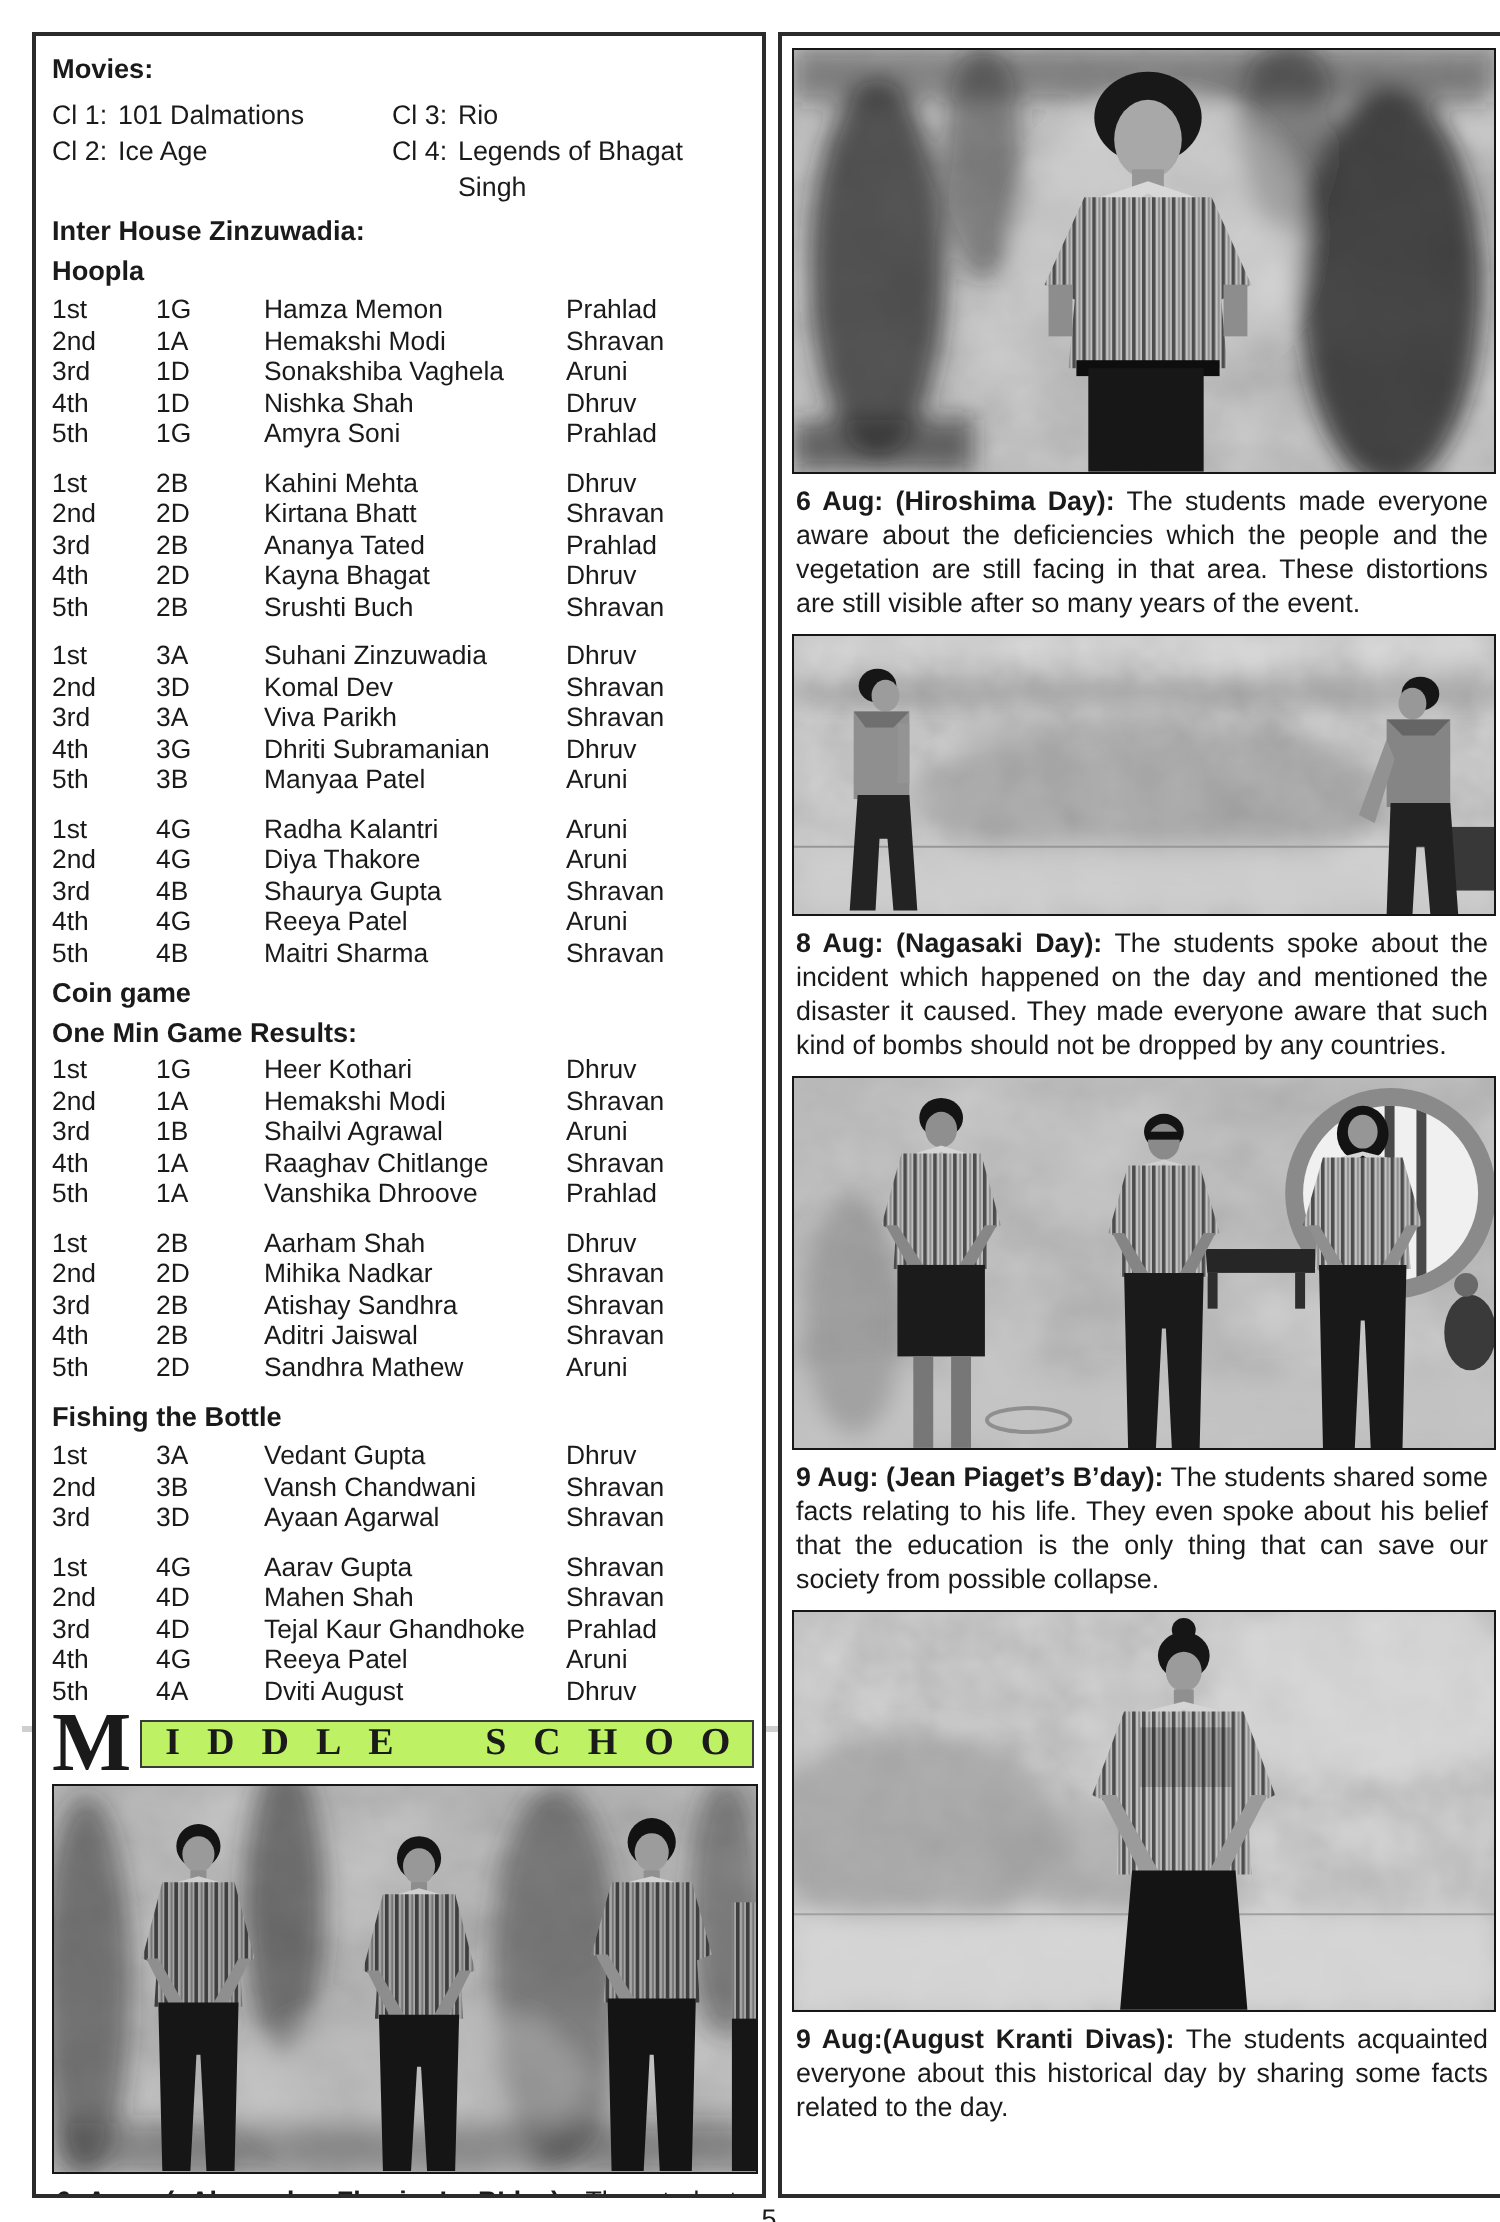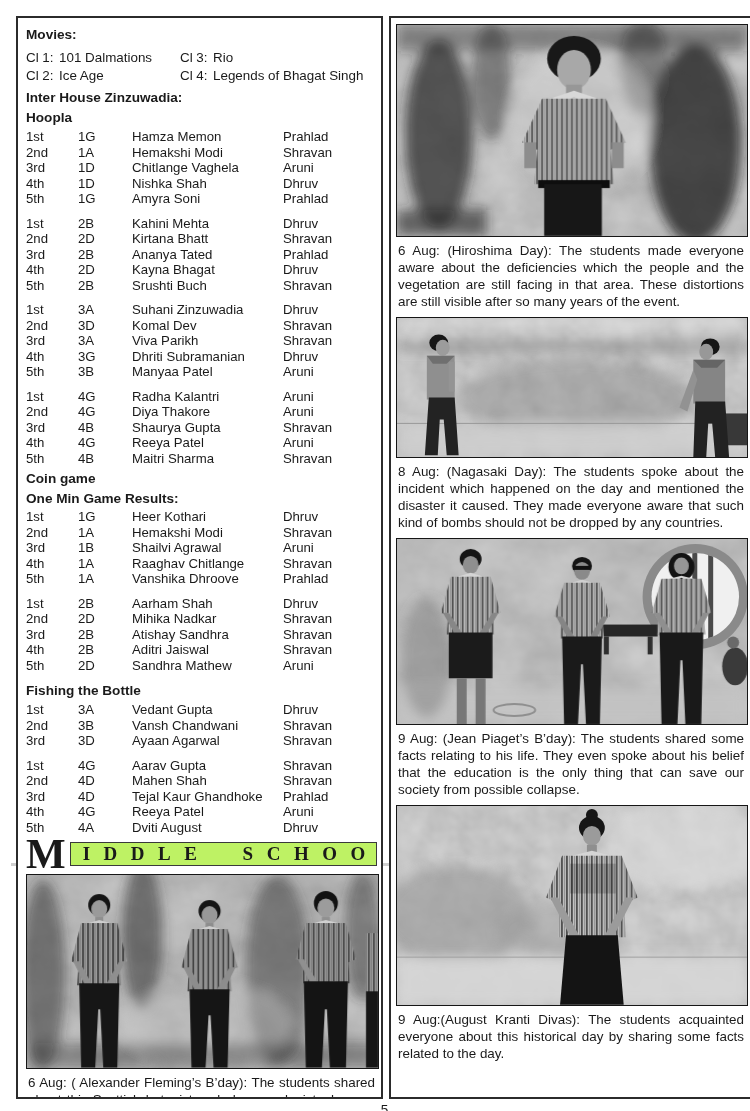--- a/index.html
+++ b/index.html
@@ -5,39 +5,39 @@
   html,body{margin:0;padding:0;background:#ffffff;}
   body{width:750px;height:1111px;overflow:hidden;font-family:"Liberation Sans",sans-serif;color:#1a1a1a;}
   .page{box-sizing:border-box;width:750px;height:866px;padding:16px 4px 0 5px;border-right:4px solid #c9c9c9;border-bottom:3px solid #cfcfcf;margin-left:11px;}
   .cols{display:flex;gap:6px;align-items:stretch;}
   .box{box-sizing:border-box;border:2px solid #2b2b2b;background:#fff;height:1083px;overflow:hidden;}
   .box.left{width:367px;padding:6px 4px 4px 8px;}
   .box.right{width:364px;padding:6px 5px 4px 5px;}
   .h1{font-weight:700;font-size:13.6px;line-height:17px;margin:2px 0 3px 0;}
   .h1.mt{margin-top:9px;}
   
-  .movies{display:grid;grid-template-columns:150px auto;column-gap:4px;margin:6px 0 4px 0;font-size:13.4px;line-height:18px;}
+  .movies{display:grid;grid-template-columns:150px auto;column-gap:20px;margin:6px 0 4px 0;font-size:13.4px;line-height:18px;}
   .mrow{display:flex;}
   .mlab{width:33px;flex:0 0 auto;}
   
   .rows{margin:2px 0 4px 0;}
   .rgroup{margin:0 0 9px 0;}
   .rgroup:last-child{margin-bottom:3px;}
   .rrow{display:grid;grid-template-columns:52px 54px 151px auto;font-size:13.2px;line-height:15.5px;}
   
   .banner{display:flex;align-items:center;margin:3px 0 5px 0;height:30px;}
   .banner .M{font-family:"Liberation Serif",serif;font-weight:700;font-size:42px;line-height:30px;letter-spacing:0;}
   .banner .bar{flex:1;margin-left:4px;background:#bef264;border:1px solid #3a3a3a;height:22px;line-height:22px;
     font-family:"Liberation Serif",serif;font-weight:700;font-size:19px;letter-spacing:13.5px;word-spacing:14px;
     padding-left:12px;overflow:hidden;white-space:nowrap;}
   
   .photo{display:block;border:1px solid #161616;background:#9a9a9a;width:100%;height:auto;}
   .pblock{margin-bottom:7px;}
   .cap{font-size:13.4px;line-height:17px;text-align:justify;margin:5px 2px 6px 2px;}
-  .cap b{font-weight:400;}
+  .cap b{font-weight:700;}
   .pageno{text-align:center;font-size:13.5px;margin-top:3px;}
   .defs{position:absolute;width:0;height:0;}
 </style>
 </head>
 <body>
 
 <svg class="defs" aria-hidden="true">
   <defs>
     <filter id="tex" x="-5%" y="-5%" width="110%" height="110%">
       <feTurbulence type="fractalNoise" baseFrequency="0.016 0.02" numOctaves="4" seed="8"></feTurbulence>
@@ -110,21 +110,21 @@
             </div>
             <div class="rrow">
               <span>2nd</span>
               <span>1A</span>
               <span>Hemakshi Modi</span>
               <span>Shravan</span>
             </div>
             <div class="rrow">
               <span>3rd</span>
               <span>1D</span>
-              <span>Chitlange Vaghela</span>
+              <span>Sonakshiba Vaghela</span>
               <span>Aruni</span>
             </div>
             <div class="rrow">
               <span>4th</span>
               <span>1D</span>
               <span>Nishka Shah</span>
               <span>Dhruv</span>
             </div>
             <div class="rrow">
               <span>5th</span>

